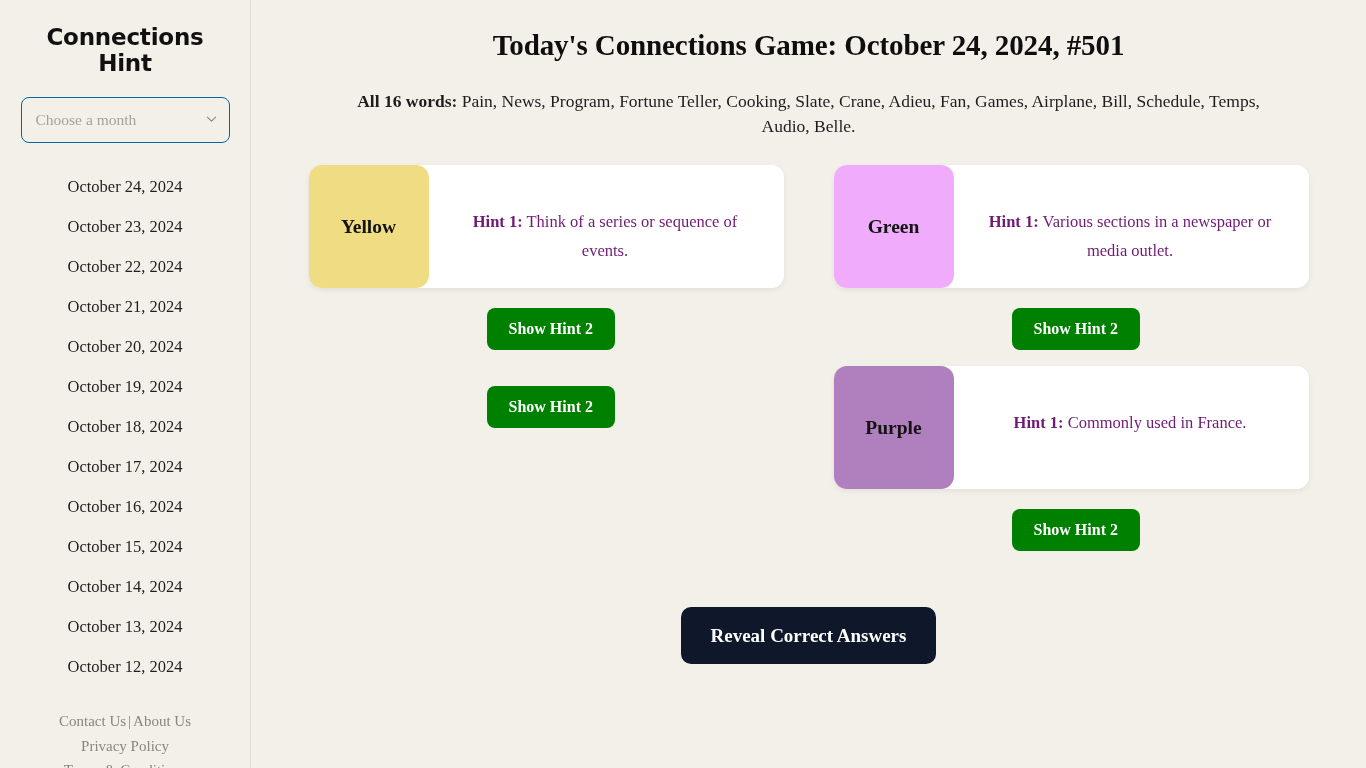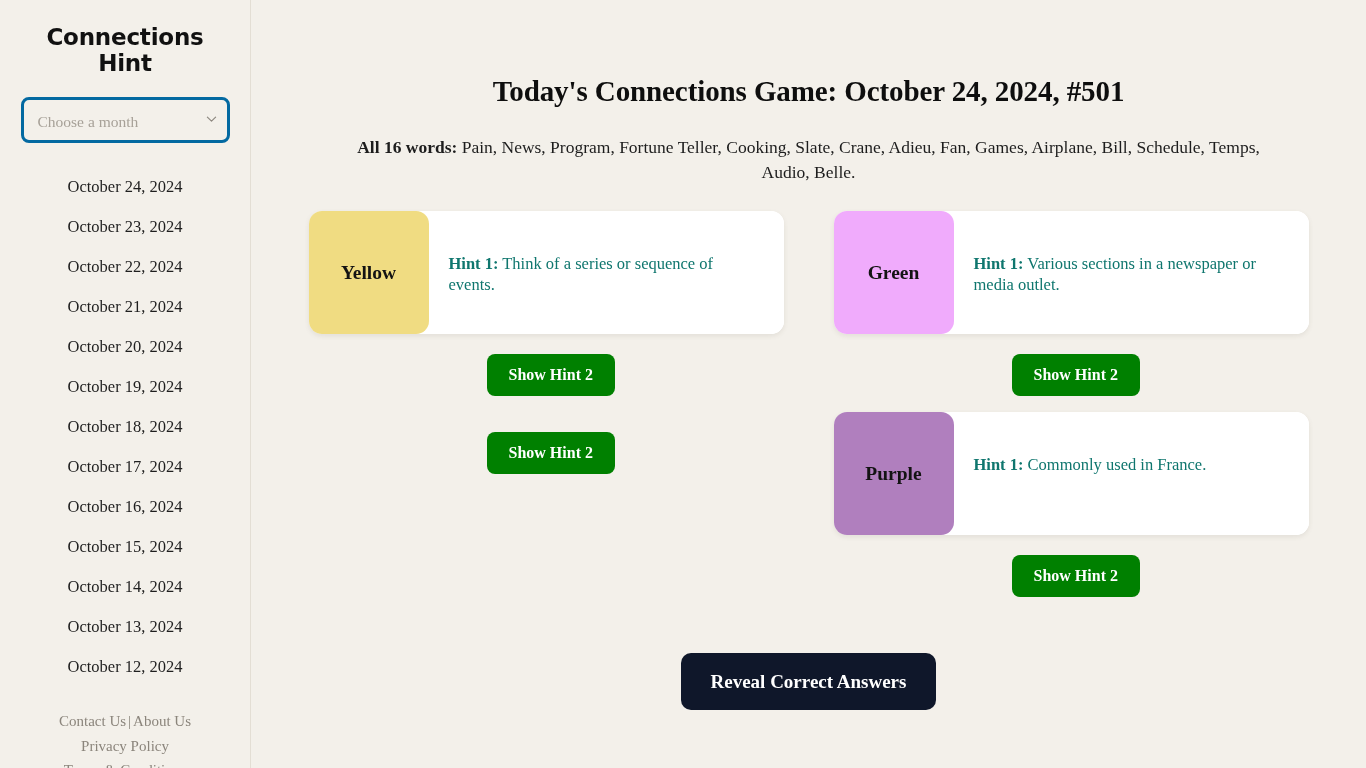--- a/index.html
+++ b/index.html
@@ -43,21 +43,21 @@
 
   .month-select-wrap {
     position: relative;
     width: 209px;
     height: 46px;
     margin-bottom: 24px;
   }
   .month-select {
     width: 100%;
     height: 100%;
-    border: 3px solid #0369a1;
+    border: 1px solid #0369a1;
     border-radius: 8px;
     background: #f3f0ea;
     font-family: "Liberation Serif", serif;
     font-size: 15.5px;
     color: #a7a198;
     padding: 0 30px 0 14px;
     line-height: 44px;
     cursor: pointer;
     text-align: left;
   }
@@ -110,21 +110,21 @@
     height: 768px;
     padding: 0 55px;
     position: relative;
   }
 
   .page-title {
     text-align: center;
     font-size: 29px;
     font-weight: bold;
     color: #0e0e0e;
-    margin-top: 75px;
+    margin-top: 29px;
     letter-spacing: -0.1px;
   }
 
   .words-line {
     text-align: center;
     font-size: 17.5px;
     line-height: 25px;
     color: #1d1d1d;
     margin: 27px auto 10px auto;
     max-width: 950px;
@@ -161,22 +161,23 @@
     font-weight: bold;
     color: #131313;
   }
 
   .card-body {
     flex: 1 1 auto;
     background: #ffffff;
     border-radius: 0 13px 13px 0;
     padding: 42px 22px 0 20px;
     font-size: 16.5px;
-    line-height: 21px;
-    color: #0f766e;
+    line-height: 29px;
+    color: #701a75;
+    text-align: center;
   }
   .hint-label { font-weight: bold; }
 
   .btn-row {
     margin-top: 20px;
     padding-left: 178px;
   }
 
   .btn-green {
     display: inline-block;

